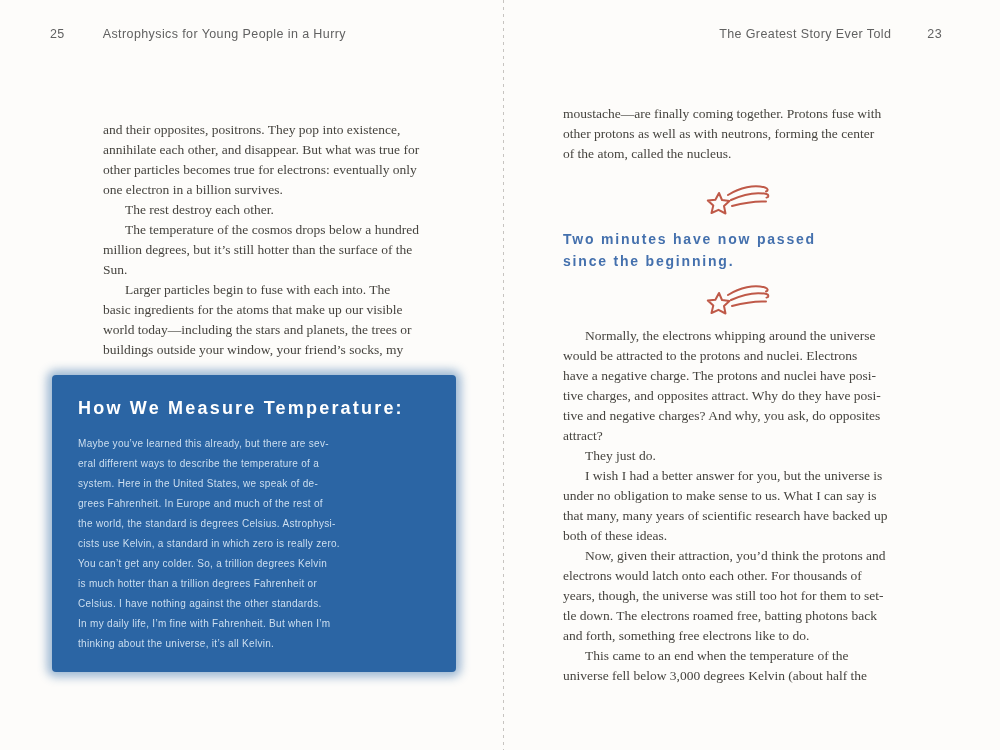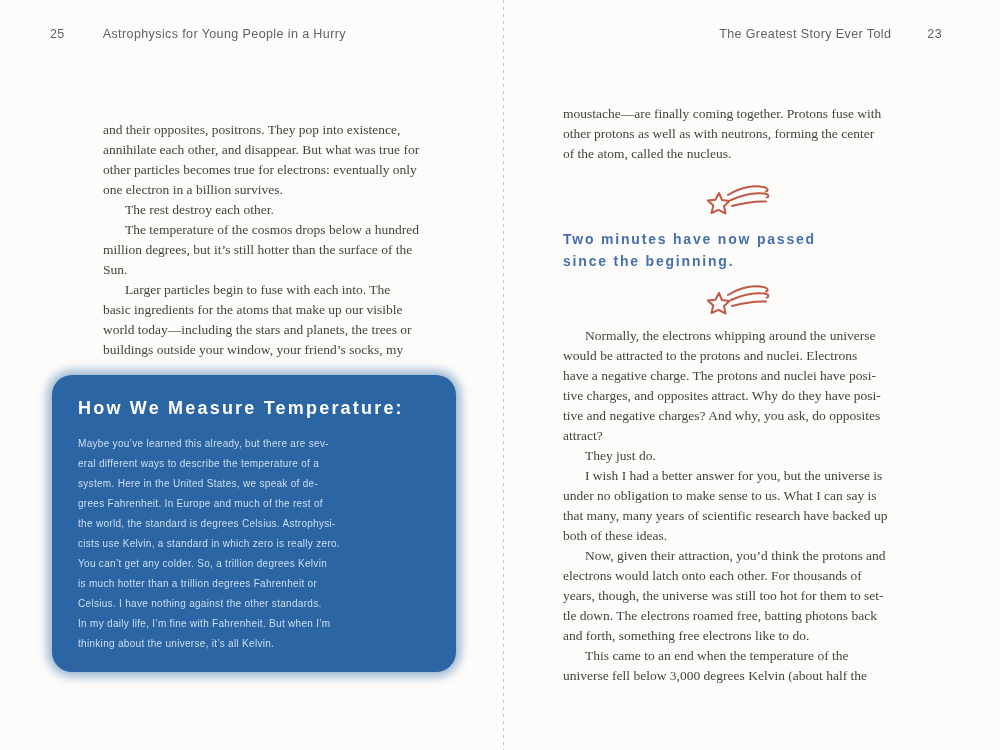--- a/index.html
+++ b/index.html
@@ -43,21 +43,21 @@
 
   .page-left  .body-col { left: 103px; top: 120px; width: 350px; }
   .page-right .body-col-top    { left: 63px; top: 104px; width: 350px; }
   .page-right .body-col-bottom { left: 63px; top: 326px; width: 350px; }
 
   
   .callout {
     position: absolute; left: 52px; top: 375px; width: 404px; height: 297px;
     box-sizing: border-box; padding: 20px 26px 14px 26px;
     background: var(--callout-blue, #2b65a4);
-    border-radius: 20px;
+    border-radius: 4px;
     box-shadow: 0 0 10px 5px rgba(43, 101, 164, 0.45);
   }
   .callout-heading {
     margin: 0 0 13px 0;
     color: #ffffff;
     font-size: 18px; font-weight: bold; letter-spacing: 2.2px;
     line-height: 26px;
   }
   .callout-body {
     color: var(--callout-text, #c9dced);

